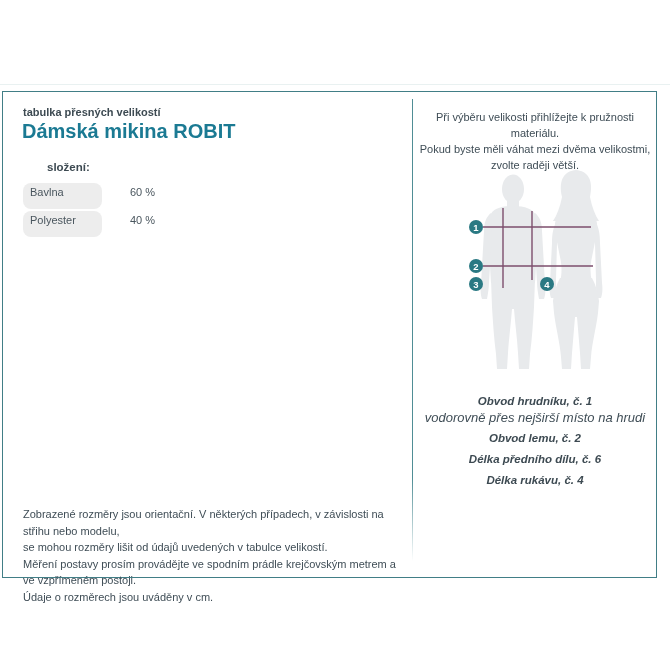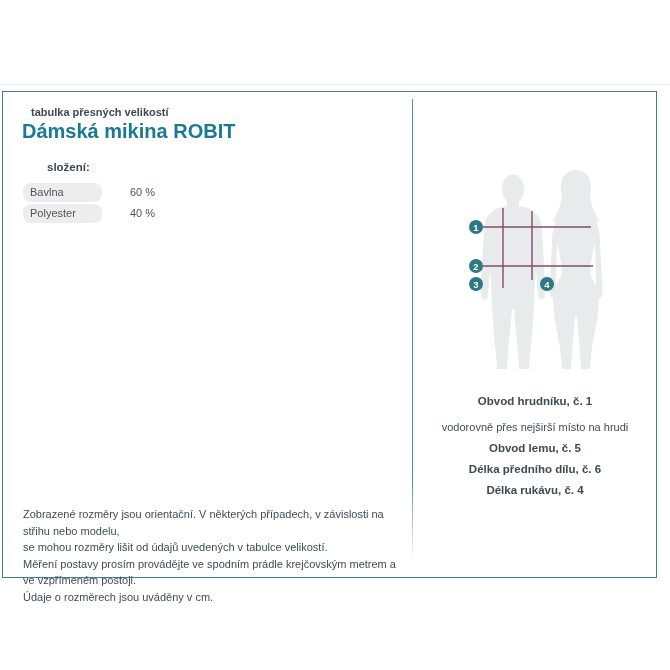--- a/index.html
+++ b/index.html
@@ -6,42 +6,42 @@
   body{
     width:670px;height:670px;position:relative;background:#ffffff;
     font-family:"Liberation Sans","DejaVu Sans",sans-serif;
     color:#3e4b55;overflow:hidden;
   }
   .faint-line{position:absolute;left:0;top:84px;width:670px;height:1px;background:#e9f1f1;}
   .panel{
     position:absolute;left:2px;top:91px;width:655px;height:487px;
     border:1px solid #417e86;background:#ffffff;box-sizing:border-box;
   }
-  .eyebrow{position:absolute;left:28px;top:14px;font-size:11px;font-weight:bold;color:#3d4a52;}
+  .eyebrow{position:absolute;left:20px;top:14px;font-size:11px;font-weight:bold;color:#3d4a52;}
   .title{position:absolute;left:19px;top:28px;font-size:20px;font-weight:bold;color:#1b7a93;}
   .comp-label{position:absolute;left:20px;top:69px;font-size:11.5px;font-weight:bold;color:#3d4a52;margin-left:24px;}
   .comp-table{position:absolute;left:20px;top:91px;}
   .comp-row{display:flex;margin-bottom:2px;}
   .comp-cell-name{
-    width:72px;height:19px;line-height:19px;background:#ededed;
+    width:72px;height:26px;line-height:19px;background:#ededed;
     padding-left:7px;font-size:11px;color:#4a565e;border-radius:8px;
   }
   .comp-cell-value{
     height:19px;line-height:19px;padding-left:28px;font-size:11px;color:#4a565e;
   }
   .disclaimer{position:absolute;left:20px;top:414px;width:380px;font-size:11px;line-height:16.5px;color:#3f4d56;}
   .divider{
     position:absolute;left:409px;top:7px;width:1px;height:462px;
     background:linear-gradient(to bottom,#4f8d95 0%,#4f8d95 82%,rgba(79,141,149,0) 100%);
   }
   .advice{position:absolute;left:409px;top:17px;width:246px;text-align:center;font-size:11px;line-height:16px;color:#3f4d56;}
   .figure-wrap{position:absolute;left:438px;top:69px;width:200px;height:218px;}
   .measurements{position:absolute;left:409px;top:296px;width:246px;text-align:center;color:#3d4a52;}
-  .m-line{font-size:11.5px;line-height:15px;margin-top:6px;font-weight:bold;}
-  .m-line.sub{font-weight:normal;font-size:11px;margin-top:11px;color:#3f4d56;}
+  .m-line{font-size:11.5px;line-height:15px;margin-top:6px;font-weight:bold;font-style:italic;}
+  .m-line.sub{font-weight:normal;font-size:13px;margin-top:1px;color:#3f4d56;}
   .badge-num{font-size:9.5px;font-weight:bold;fill:#ffffff;}
 </style>
 </head>
 <body>
 
 <div class="faint-line"></div>
 
 <div class="panel">
 
   <div class="eyebrow">tabulka přesných velikostí</div>
@@ -61,20 +61,25 @@
 
   <div class="disclaimer">
     <div>Zobrazené rozměry jsou orientační. V některých případech, v závislosti na střihu nebo modelu,</div>
     <div>se mohou rozměry lišit od údajů uvedených v tabulce velikostí.</div>
     <div>Měření postavy prosím provádějte ve spodním prádle krejčovským metrem a ve vzpřímeném postoji.</div>
     <div>Údaje o rozměrech jsou uváděny v cm.</div>
   </div>
 
   <div class="divider"></div>
 
+  <div class="advice">
+    <div>Při výběru velikosti přihlížejte k pružnosti materiálu.</div>
+    <div>Pokud byste měli váhat mezi dvěma velikostmi,</div>
+    <div>zvolte raději větší.</div>
+  </div>
 
   <div class="figure-wrap">
     <svg width="200" height="218" viewBox="0 0 200 218">
 
       <g fill="#e8eaec">
 
         <g>
           <ellipse cx="72" cy="28" rx="11" ry="14.5"></ellipse>
           <rect x="66" y="38" width="12" height="9"></rect>
           <path d="M49,55 C51,48 60,45 72,45 C84,45 93,48 95,55 C97,60 97,66 97,72 L94,122 L50,122 L47,72 C47,66 47,60 49,55 Z"></path>
@@ -116,18 +121,18 @@
           <circle cx="106" cy="123" r="7" fill="#2a7983"></circle>
           <text class="badge-num" x="106" y="126.5" text-anchor="middle">4</text>
         </g>
       </g>
     </svg>
   </div>
 
   <div class="measurements">
     <div class="m-line">Obvod hrudníku, č. 1</div>
     <div class="m-line sub">vodorovně přes nejširší místo na hrudi</div>
-    <div class="m-line">Obvod lemu, č. 5</div>
+    <div class="m-line">Obvod lemu, č. 2</div>
     <div class="m-line">Délka předního dílu, č. 6</div>
     <div class="m-line">Délka rukávu, č. 4</div>
   </div>
 
 </div>
 
 </body></html>

